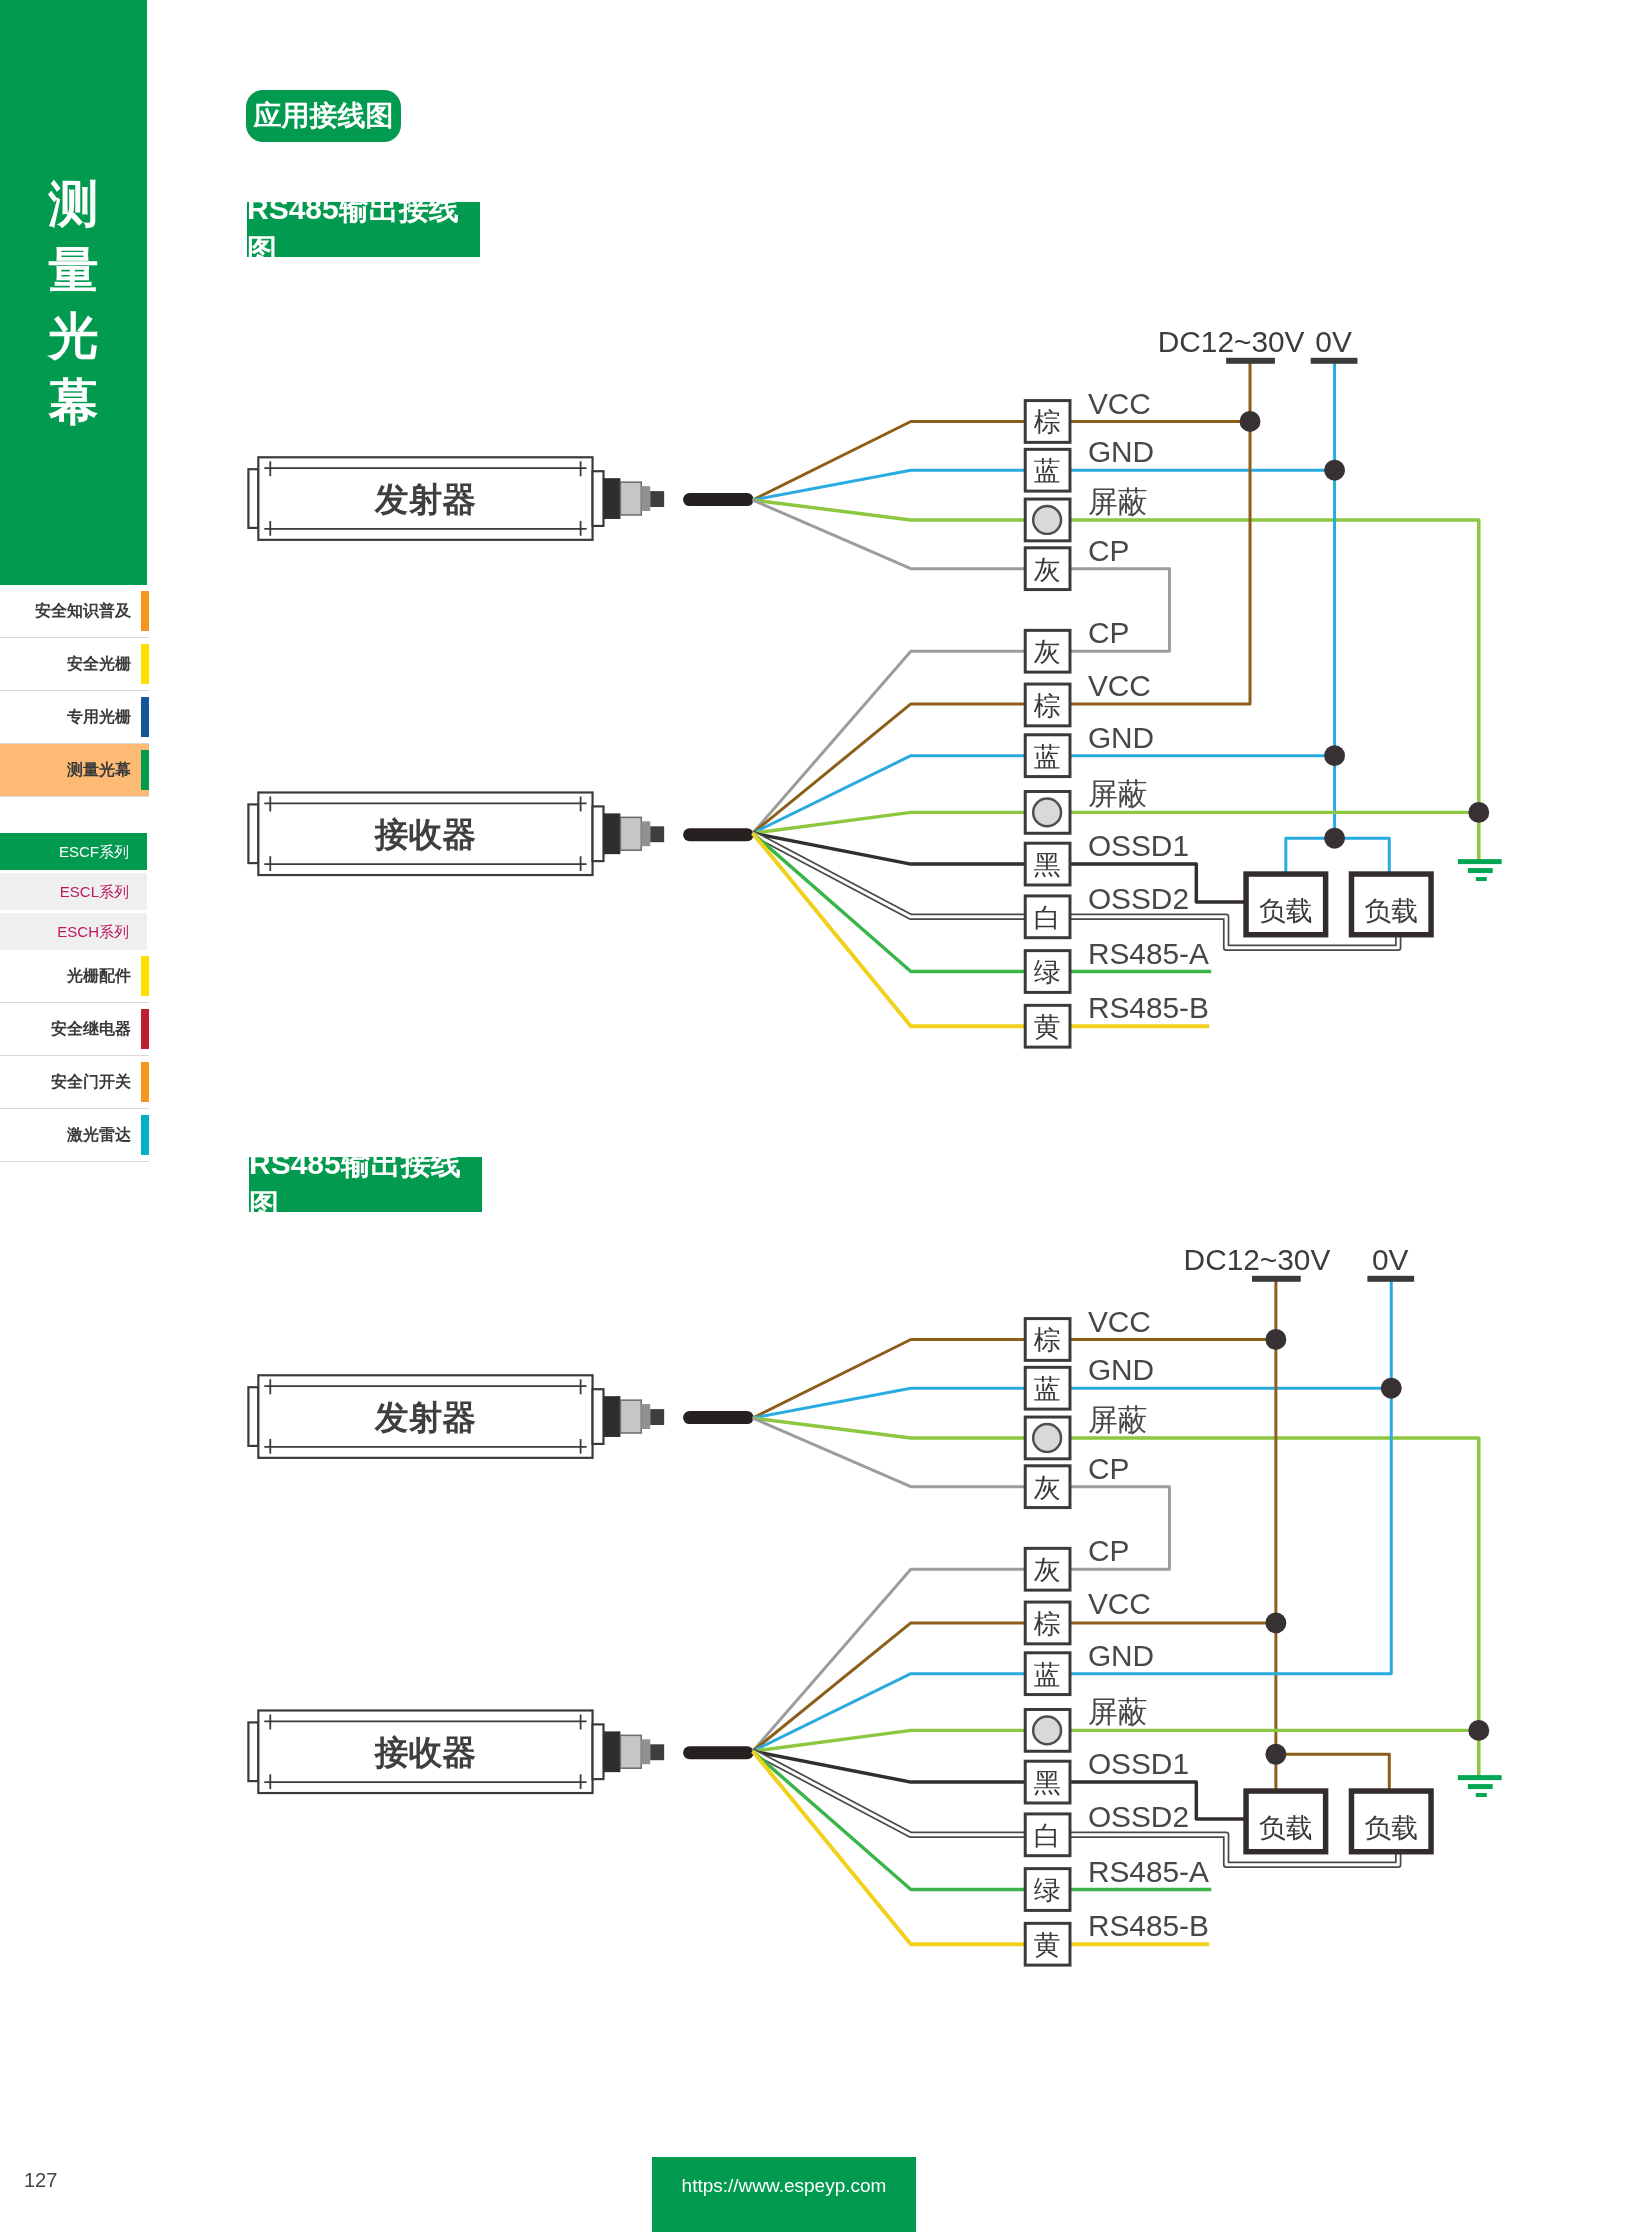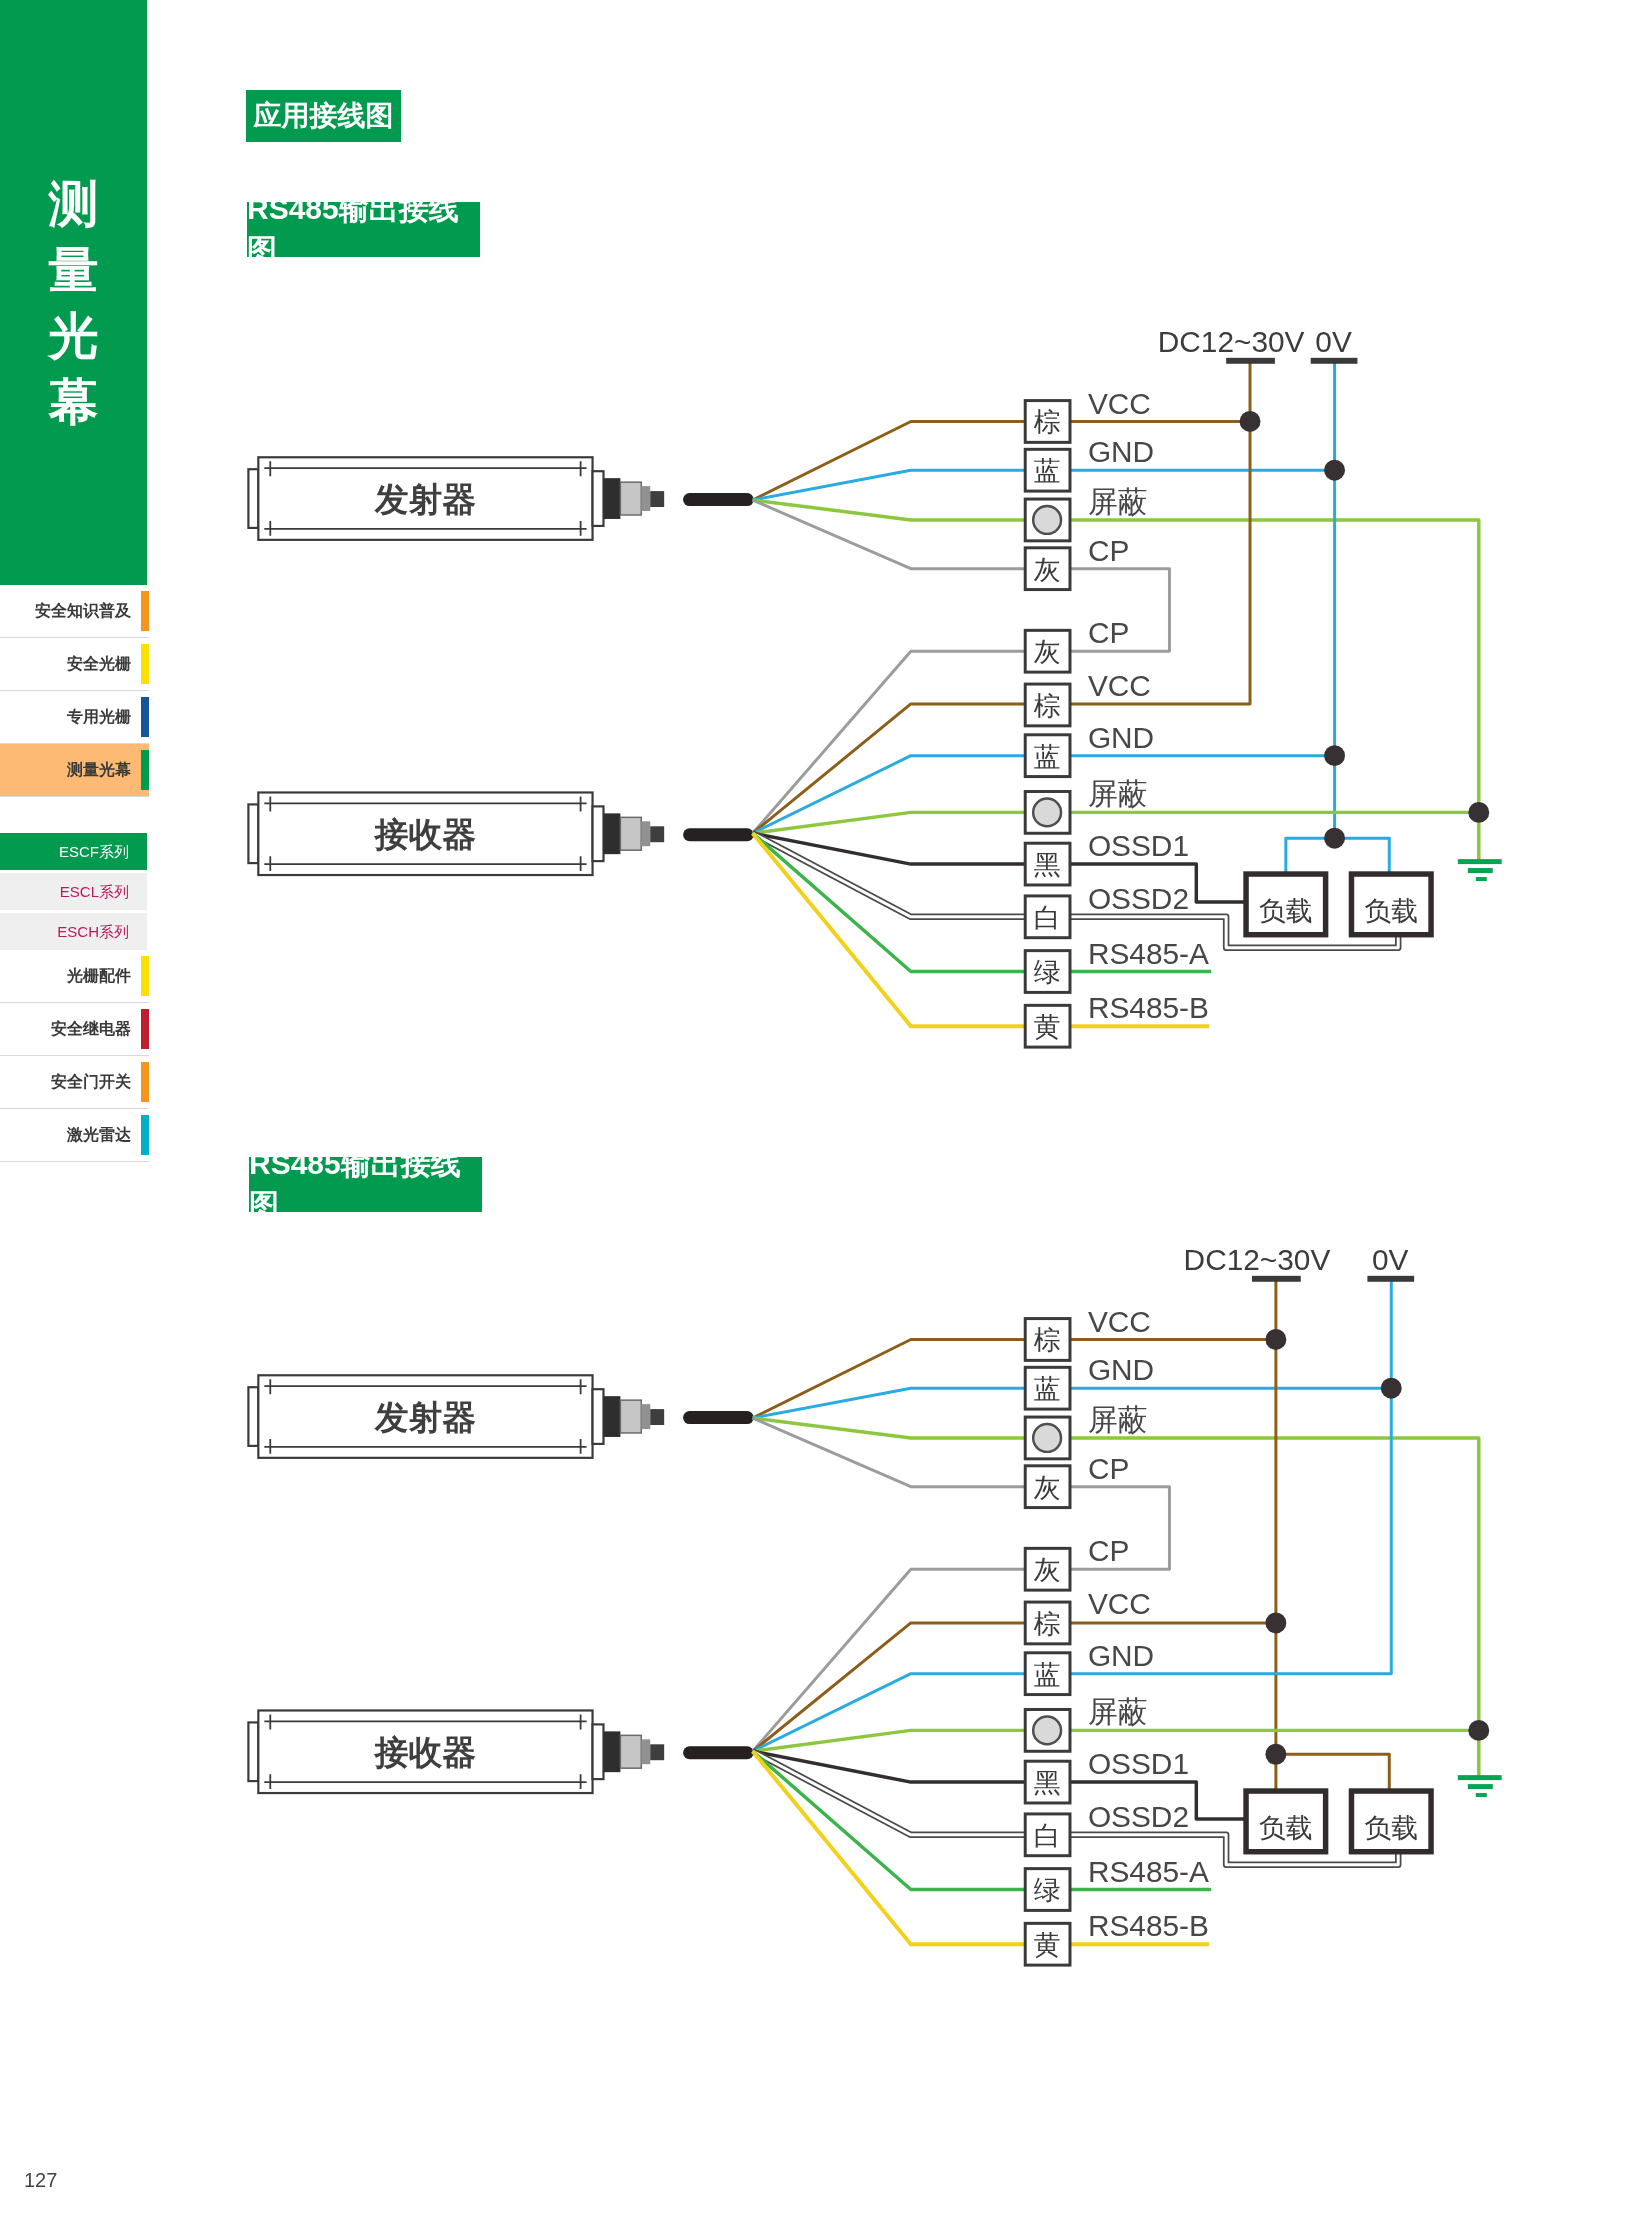--- a/index.html
+++ b/index.html
@@ -17,21 +17,21 @@
   .nav-item.main .lbl{font-size:16px;font-weight:bold;color:#3a3a3a;}
   .nav-item.main.selected{background:#fdba74;}
   .nav-item .accent{position:absolute;right:0;top:50%;transform:translateY(-50%);width:8px;height:40px;}
   .nav-item.sub{height:37px;margin:3px 0 0 0;background:#efefef;width:147px;}
   .nav-item.sub .lbl{font-size:15px;color:#be185d;font-weight:normal;}
   .nav-item.sub.selected{background:var(--green,#019a4e);margin-top:36px;}
   .nav-item.sub.selected .lbl{color:#fff;}
   
   .badge{position:absolute;background:var(--green,#019a4e);color:#fff;font-weight:bold;
          display:flex;align-items:center;justify-content:center;}
-  .badge.b-section{left:246px;top:90px;width:155px;height:52px;font-size:28px;}
+  .badge.b-section{left:246px;top:90px;width:155px;height:52px;font-size:28px;border-radius:17px;}
   .badge.b-d1{left:247px;top:202px;width:233px;height:55px;font-size:30px;}
   .badge.b-d2{left:249px;top:1157px;width:233px;height:55px;font-size:30px;}
   .subtitle{position:absolute;left:495px;height:55px;line-height:55px;font-size:30px;color:#3f3f3f;}
   .subtitle.s1{top:202px;}
   .subtitle.s2{top:1157px;}
   
   .dsvg{position:absolute;left:239px;width:1284px;height:746px;}
   #svg-pnp{top:323px;}
   #svg-npn{top:1241px;}
   .wire{fill:none;stroke-width:3;stroke-linejoin:round;stroke-linecap:butt;}
@@ -368,15 +368,18 @@
 
     <g>
       <rect x="1252" y="1800" width="80" height="61" class="loadbox"></rect>
       <text x="1292" y="1846" class="loadtx">负载</text>
       <rect x="1358" y="1800" width="80" height="61" class="loadbox"></rect>
       <text x="1398" y="1846" class="loadtx">负载</text>
     </g>
   </svg>
 
   <div class="page-number">127</div>
+  <div class="footer-box">
+    <span class="footer-url">https://www.espeyp.com</span>
+  </div>
 
 </div>
 
 
 </body></html>

